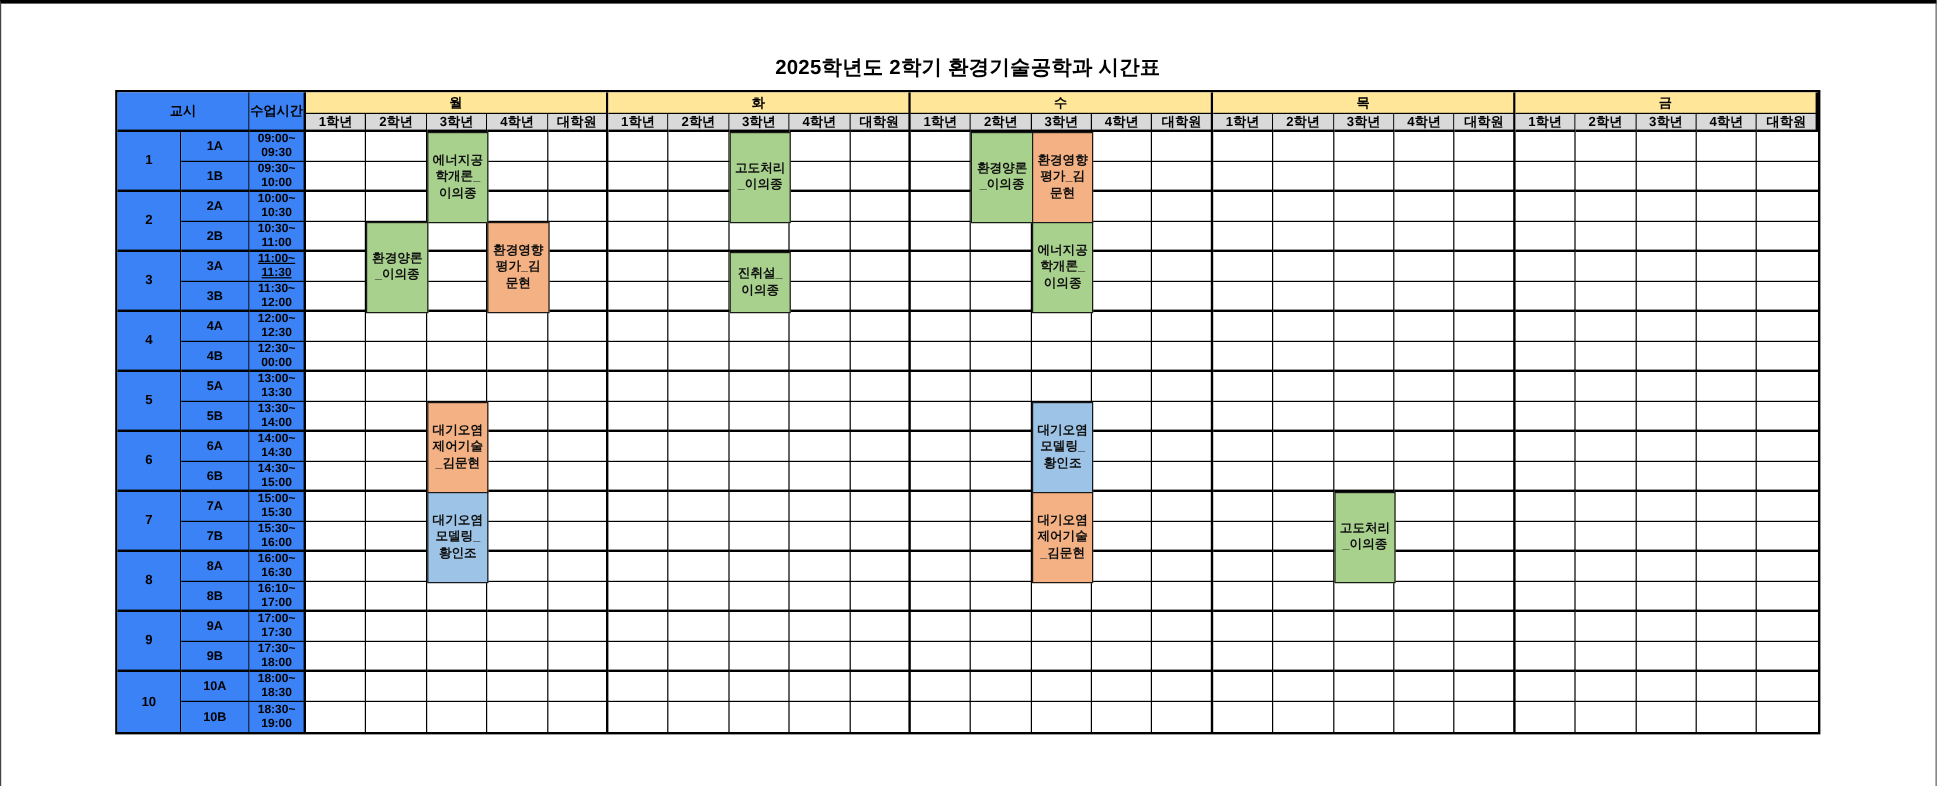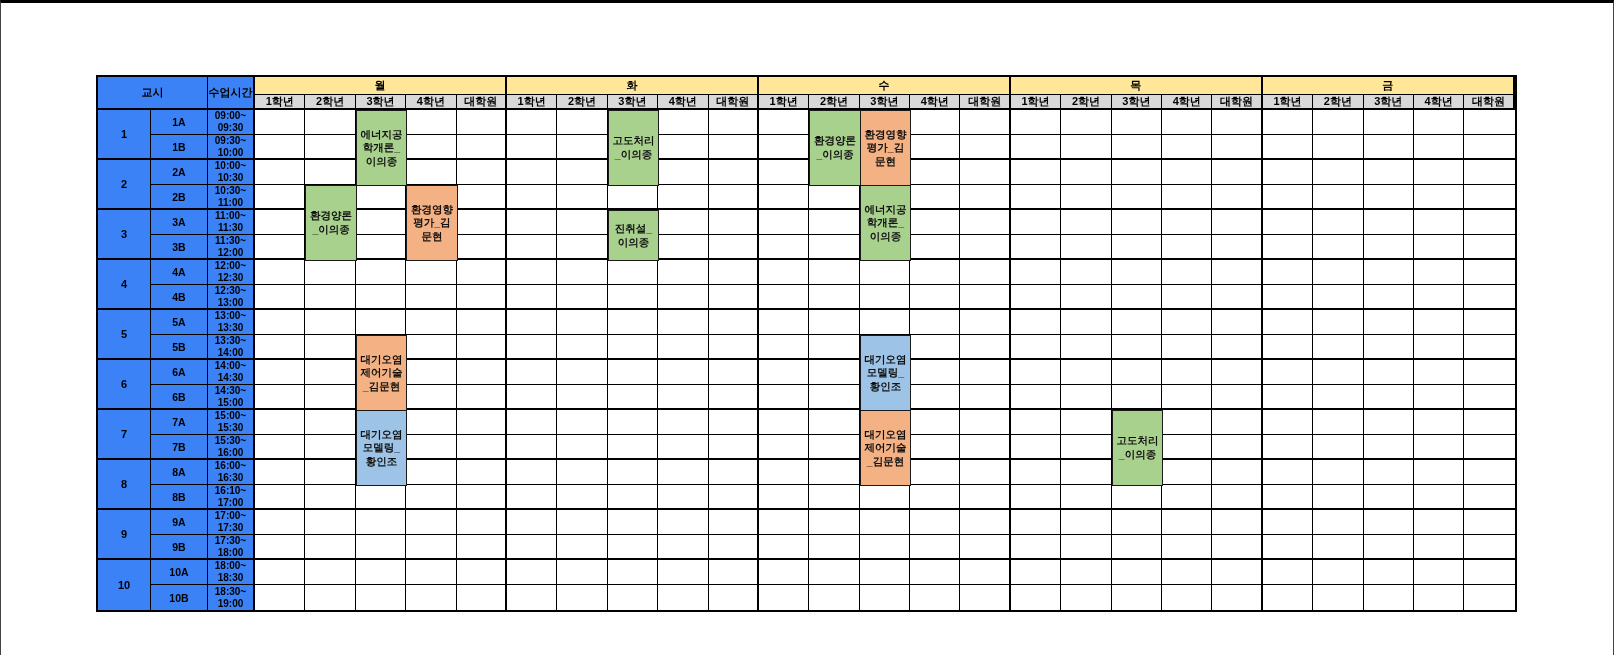--- a/index.html
+++ b/index.html
@@ -54,20 +54,21 @@
   }
   .block-label {
     font-size: 10.5px; font-weight: bold; line-height: 1.3;
     color: #111; word-break: break-all; padding: 0 1px; width: 100%;
   }
 </style>
 </head>
 <body>
 
 <div class="page">
+  <div class="title">2025학년도 2학기 환경기술공학과 시간표</div>
   <div class="grid">
       <div class="cell cyan corner-h br bB" style="grid-area: 1 / 1 / span 2 / span 2;">교시</div>
       <div class="cell cyan corner-h bR bB" style="grid-area: 1 / 3 / span 2 / span 1;">수업시간</div>
       <div class="cell yellow day-h bR bb" style="grid-area: 1 / 4 / span 1 / span 5;">월</div>
       <div class="cell gray year-h bB br" style="grid-area: 2 / 4 / span 1 / span 1;">1학년</div>
       <div class="cell gray year-h bB br" style="grid-area: 2 / 5 / span 1 / span 1;">2학년</div>
       <div class="cell gray year-h bB br" style="grid-area: 2 / 6 / span 1 / span 1;">3학년</div>
       <div class="cell gray year-h bB br" style="grid-area: 2 / 7 / span 1 / span 1;">4학년</div>
       <div class="cell gray year-h bB bR" style="grid-area: 2 / 8 / span 1 / span 1;">대학원</div>
       <div class="cell yellow day-h bR bb" style="grid-area: 1 / 9 / span 1 / span 5;">화</div>
@@ -211,21 +212,21 @@
       <div class="cell br bB" style="grid-area: 6 / 21 / span 1 / span 1;"></div>
       <div class="cell br bB" style="grid-area: 6 / 22 / span 1 / span 1;"></div>
       <div class="cell bR bB" style="grid-area: 6 / 23 / span 1 / span 1;"></div>
       <div class="cell br bB" style="grid-area: 6 / 24 / span 1 / span 1;"></div>
       <div class="cell br bB" style="grid-area: 6 / 25 / span 1 / span 1;"></div>
       <div class="cell br bB" style="grid-area: 6 / 26 / span 1 / span 1;"></div>
       <div class="cell br bB" style="grid-area: 6 / 27 / span 1 / span 1;"></div>
       <div class="cell bB" style="grid-area: 6 / 28 / span 1 / span 1;"></div>
       <div class="cell cyan period-num br bB" style="grid-area: 7 / 1 / span 2 / span 1;">3</div>
       <div class="cell cyan slot-code br bb" style="grid-area: 7 / 2 / span 1 / span 1;">3A</div>
-      <div class="cell cyan time-cell bR bb" style="grid-area: 7 / 3 / span 1 / span 1;">
+      <div class="cell cyan time-cell bR bb" style="grid-area: 7 / 3 / span 1 / span 1; text-decoration: underline;">
         <span>11:00~</span>
         <span>11:30</span>
       </div>
       <div class="cell br bb" style="grid-area: 7 / 4 / span 1 / span 1;"></div>
       <div class="cell br bb" style="grid-area: 7 / 5 / span 1 / span 1;"></div>
       <div class="cell br bb" style="grid-area: 7 / 6 / span 1 / span 1;"></div>
       <div class="cell br bb" style="grid-area: 7 / 7 / span 1 / span 1;"></div>
       <div class="cell bR bb" style="grid-area: 7 / 8 / span 1 / span 1;"></div>
       <div class="cell br bb" style="grid-area: 7 / 9 / span 1 / span 1;"></div>
       <div class="cell br bb" style="grid-area: 7 / 10 / span 1 / span 1;"></div>
@@ -304,21 +305,21 @@
       <div class="cell br bb" style="grid-area: 9 / 22 / span 1 / span 1;"></div>
       <div class="cell bR bb" style="grid-area: 9 / 23 / span 1 / span 1;"></div>
       <div class="cell br bb" style="grid-area: 9 / 24 / span 1 / span 1;"></div>
       <div class="cell br bb" style="grid-area: 9 / 25 / span 1 / span 1;"></div>
       <div class="cell br bb" style="grid-area: 9 / 26 / span 1 / span 1;"></div>
       <div class="cell br bb" style="grid-area: 9 / 27 / span 1 / span 1;"></div>
       <div class="cell bb" style="grid-area: 9 / 28 / span 1 / span 1;"></div>
       <div class="cell cyan slot-code br bB" style="grid-area: 10 / 2 / span 1 / span 1;">4B</div>
       <div class="cell cyan time-cell bR bB" style="grid-area: 10 / 3 / span 1 / span 1;">
         <span>12:30~</span>
-        <span>13:00</span>
+        <span>00:00</span>
       </div>
       <div class="cell br bB" style="grid-area: 10 / 4 / span 1 / span 1;"></div>
       <div class="cell br bB" style="grid-area: 10 / 5 / span 1 / span 1;"></div>
       <div class="cell br bB" style="grid-area: 10 / 6 / span 1 / span 1;"></div>
       <div class="cell br bB" style="grid-area: 10 / 7 / span 1 / span 1;"></div>
       <div class="cell bR bB" style="grid-area: 10 / 8 / span 1 / span 1;"></div>
       <div class="cell br bB" style="grid-area: 10 / 9 / span 1 / span 1;"></div>
       <div class="cell br bB" style="grid-area: 10 / 10 / span 1 / span 1;"></div>
       <div class="cell br bB" style="grid-area: 10 / 11 / span 1 / span 1;"></div>
       <div class="cell br bB" style="grid-area: 10 / 12 / span 1 / span 1;"></div>

